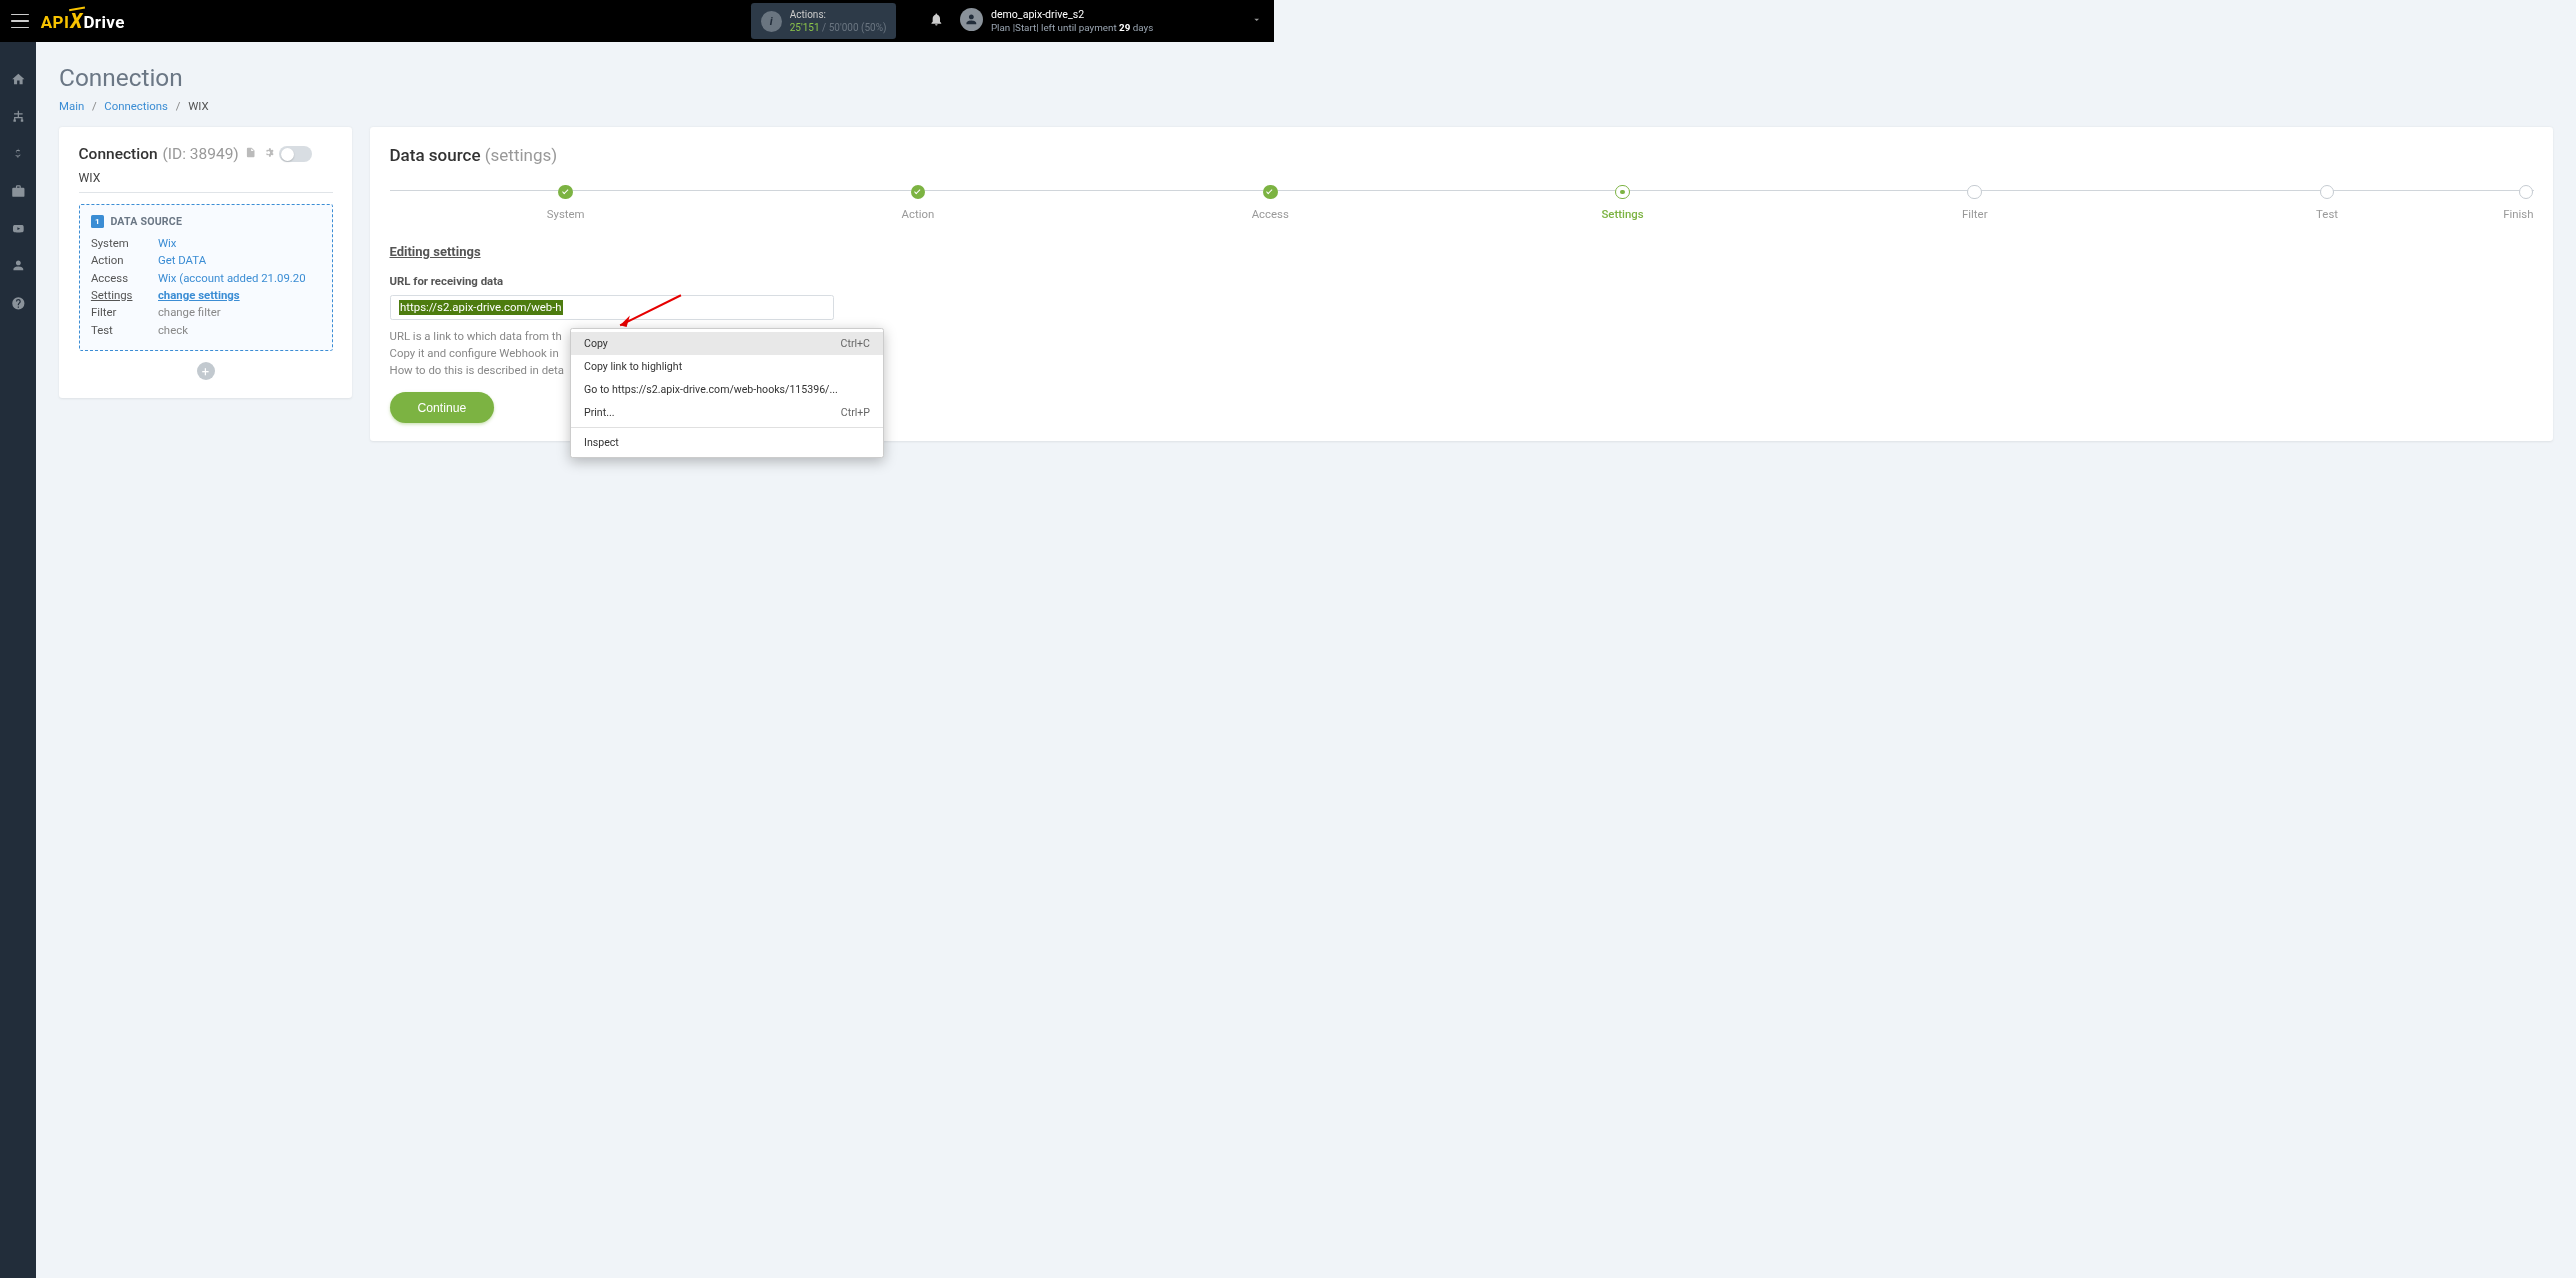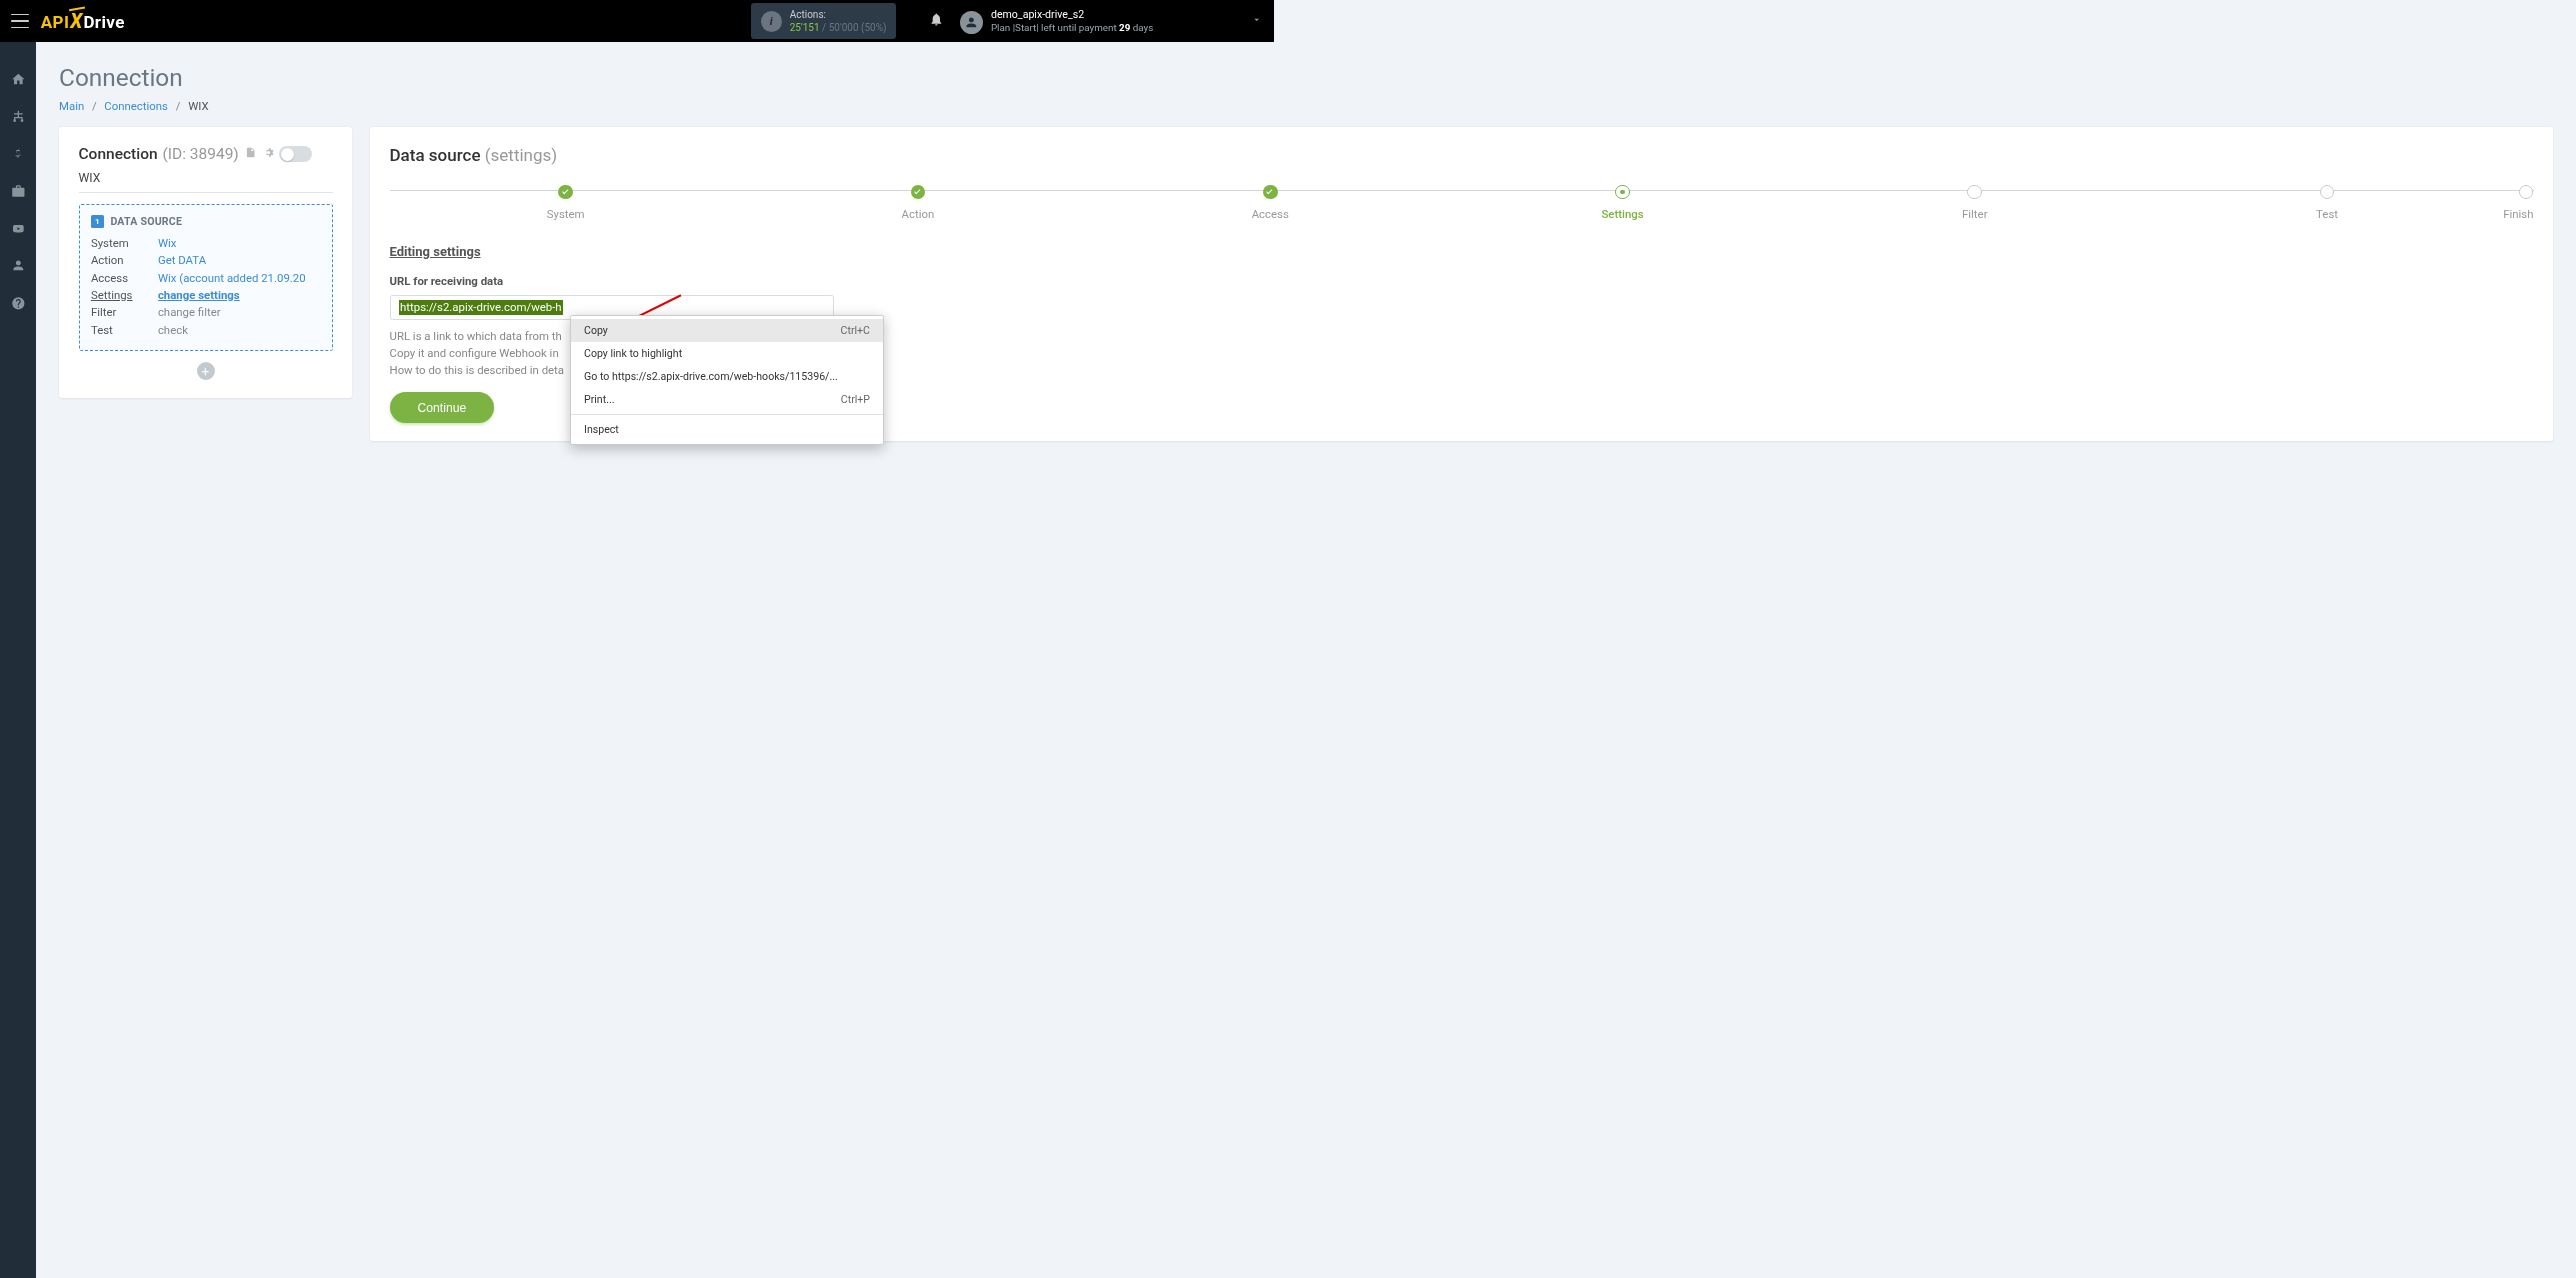--- a/index.html
+++ b/index.html
@@ -15,21 +15,21 @@
 .logo-x::before { content: ""; position: absolute; top: -1.6px; left: -1.6px; right: -1.6px; height: 1.6px; background: #f8c300; transform: rotate(-10deg); }
 .logo-drive { color: #fff; }
 .spacer { flex: 1; }
 .actions-box { background: #2d3a48; border-radius: 3.3px; padding: 4.9px 9.8px; display: flex; align-items: center; margin-right: 16.3px; }
 .actions-icon { width: 21px; height: 21px; border-radius: 50%; background: #6a7580; display: flex; align-items: center; justify-content: center; font-style: italic; font-weight: bold; color: #222d3a; margin-right: 8.1px; font-size: 11.4px; }
 .actions-text { font-size: 10px; line-height: 1.3; }
 .actions-label { color: #ccc; }
 .actions-used { color: #8bc34a; }
 .actions-limit { color: #6a7580; }
 .bell { margin: 0 16.3px; color: #ccc; cursor: pointer; }
-.user-block { display: flex; align-items: flex-end; }
+.user-block { display: flex; align-items: flex-start; }
 .user-avatar { width: 23px; height: 23px; border-radius: 50%; background: #8a929a; display: flex; align-items: center; justify-content: center; margin-right: 8.1px; }
 .user-avatar svg { fill: #222d3a; }
 .user-text { font-size: 10.6px; line-height: 1.3; }
 .user-name { color: #fff; }
 .user-plan { color: #9aa5b1; font-size: 9.8px; }
 .user-plan b { color: #fff; }
 .chevron { margin-left: 98px; color: #999; cursor: pointer; }
 
 
 .sidebar { position: absolute; left: 0; top: 42px; bottom: 0; width: 36px; background: #222d3a; display: flex; flex-direction: column; align-items: center; padding-top: 29px; gap: 21px; }
@@ -307,21 +307,21 @@
       <div class="help-text">
         <div>URL is a link to which data from th</div>
         <div>Copy it and configure Webhook in</div>
         <div>How to do this is described in deta</div>
       </div>
       <button class="continue-btn">Continue</button>
     </div>
   </div>
 </div>
 
-<div class="context-menu" style="left:570px; top:315px;">
+<div class="context-menu" style="left:570px; top:328px;">
   <div class="ctx-item hover">
       <span>Copy</span>
       <span class="ctx-short">Ctrl+C</span>
     </div>
   <div class="ctx-item">
       <span>Copy link to highlight</span>
     </div>
   <div class="ctx-item">
       <span>Go to https://s2.apix-drive.com/web-hooks/115396/...</span>
     </div>

